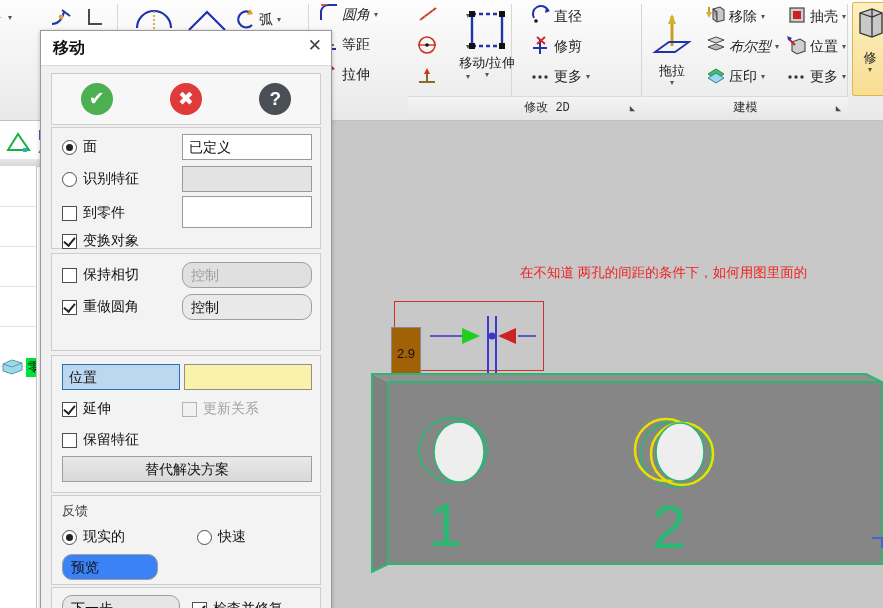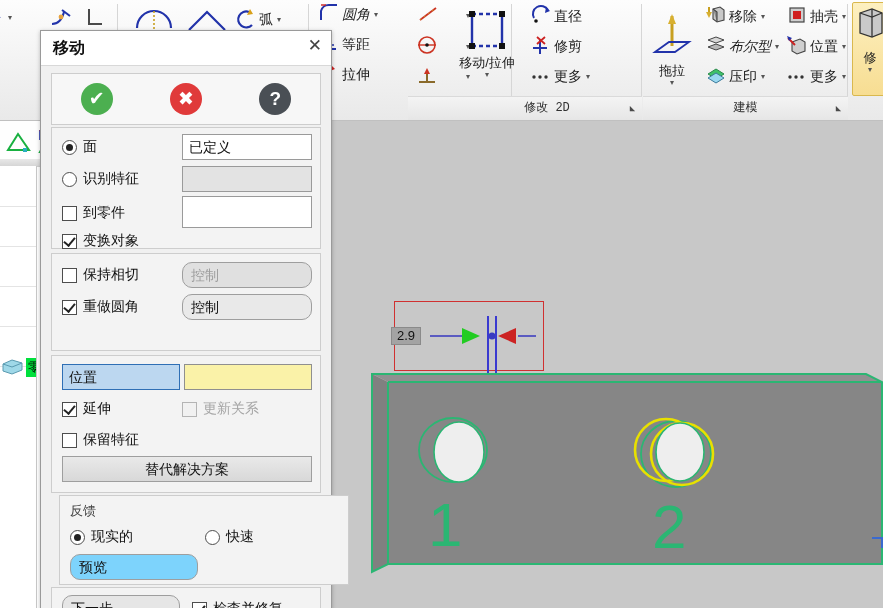--- a/index.html
+++ b/index.html
@@ -52,22 +52,22 @@
   .treehl{background:#00e03c;color:#000;padding:1px 2px;font-size:12px;}
 
   
   #canvas{position:absolute;left:330px;top:166px;width:553px;height:442px;
           background:#c8c8c8;overflow:hidden;}
   #canvastop{position:absolute;left:330px;top:121px;width:553px;height:45px;background:#c8c8c8;}
 
   .annot{position:absolute;color:#ee2222;font-size:13.5px;line-height:16px;
          white-space:pre;font-family:"Liberation Sans","DejaVu Sans",sans-serif;}
 
-  .dimbox{position:absolute;background:#a3a3a3;border:1px solid #8a8a8a;
-          font-size:13px;color:#111;padding:0 5px;line-height:16px;}
+  .dimbox{position:absolute;background:#a16207;border:1px solid #8a8a8a;
+          font-size:13px;color:#111;padding:18px 5px;line-height:16px;}
 
   
   #panel{position:absolute;left:40px;top:30px;width:290px;height:578px;
          background:#f0f0f0;border:1px solid #9a9a9a;box-shadow:0 1px 4px rgba(0,0,0,.25);}
   #panel .ptitle{position:absolute;left:0;top:0;right:0;height:34px;background:#ffffff;
          border-bottom:1px solid #d8d8d8;}
   #panel .ptitle .t{position:absolute;left:12px;top:7px;font-size:16px;font-weight:bold;color:#111;}
   #panel .ptitle .x{position:absolute;right:9px;top:5px;font-size:17px;color:#444;cursor:pointer;line-height:20px;}
 
   .pgroup{position:absolute;background:#f3f3f3;border:1px solid #cdcdcd;}
@@ -552,20 +552,21 @@
         <path d="M3 8 L12 11 L22 7" fill="none" stroke="#5a9ab0" stroke-width="1"></path>
       </svg>
     </span>
     <span class="treehl">零</span>
   </div>
 </div>
 
 <div id="canvastop"></div>
 <div id="canvas">
 
+  <div class="annot" style="left:190px;top:99px;">在不知道 两孔的间距的条件下，如何用图里面的</div>
 
   <div class="abs" style="left:64px;top:135px;width:148px;height:68px;border:1px solid #d03030;"></div>
 
   <div class="dimbox" style="left:61px;top:161px;">2.9</div>
 
   <svg class="abs" style="left:96px;top:155px;" width="140" height="60">
     <path d="M4 15 L36 15" stroke="#4040c0" stroke-width="1.6"></path>
     <path d="M36 7 L54 15 L36 23 Z" fill="#22cc22"></path>
     <path d="M92 15 L110 15" stroke="#4040c0" stroke-width="1.6"></path>
     <path d="M90 7 L72 15 L90 23 Z" fill="#cc2222"></path>
@@ -679,31 +680,31 @@
     </div>
 
     <div class="ctl" style="left:10px;top:75px;">
       <span class="chk"></span>
       <span>保留特征</span>
     </div>
 
     <div class="pbtn" style="left:10px;top:100px;width:250px;height:26px;">替代解决方案</div>
   </div>
 
-  <div class="pgroup" style="left:18px;top:464px;width:268px;height:88px;padding-left:20px;">
+  <div class="pgroup" style="left:10px;top:464px;width:268px;height:88px;">
     <div class="grphdr" style="left:10px;top:6px;">反馈</div>
     <div class="ctl" style="left:10px;top:32px;">
       <span class="radio on"></span>
       <span>现实的</span>
     </div>
     <div class="ctl" style="left:145px;top:32px;">
       <span class="radio"></span>
       <span>快速</span>
     </div>
-    <div class="pbtn left" style="left:10px;top:58px;width:128px;height:26px;background:#7dd3fc;">预览</div>
+    <div class="pbtn left" style="left:10px;top:58px;width:96px;height:26px;background:#3b82f6;">预览</div>
   </div>
 
   <div class="pgroup" style="left:10px;top:556px;width:268px;height:40px;">
     <div class="pbtn left" style="left:10px;top:7px;width:118px;height:26px;background:#e6e6e6;">下一步</div>
     <div class="ctl" style="left:140px;top:12px;">
       <span class="chk on"></span>
       <span>检查并修复</span>
     </div>
   </div>
 

